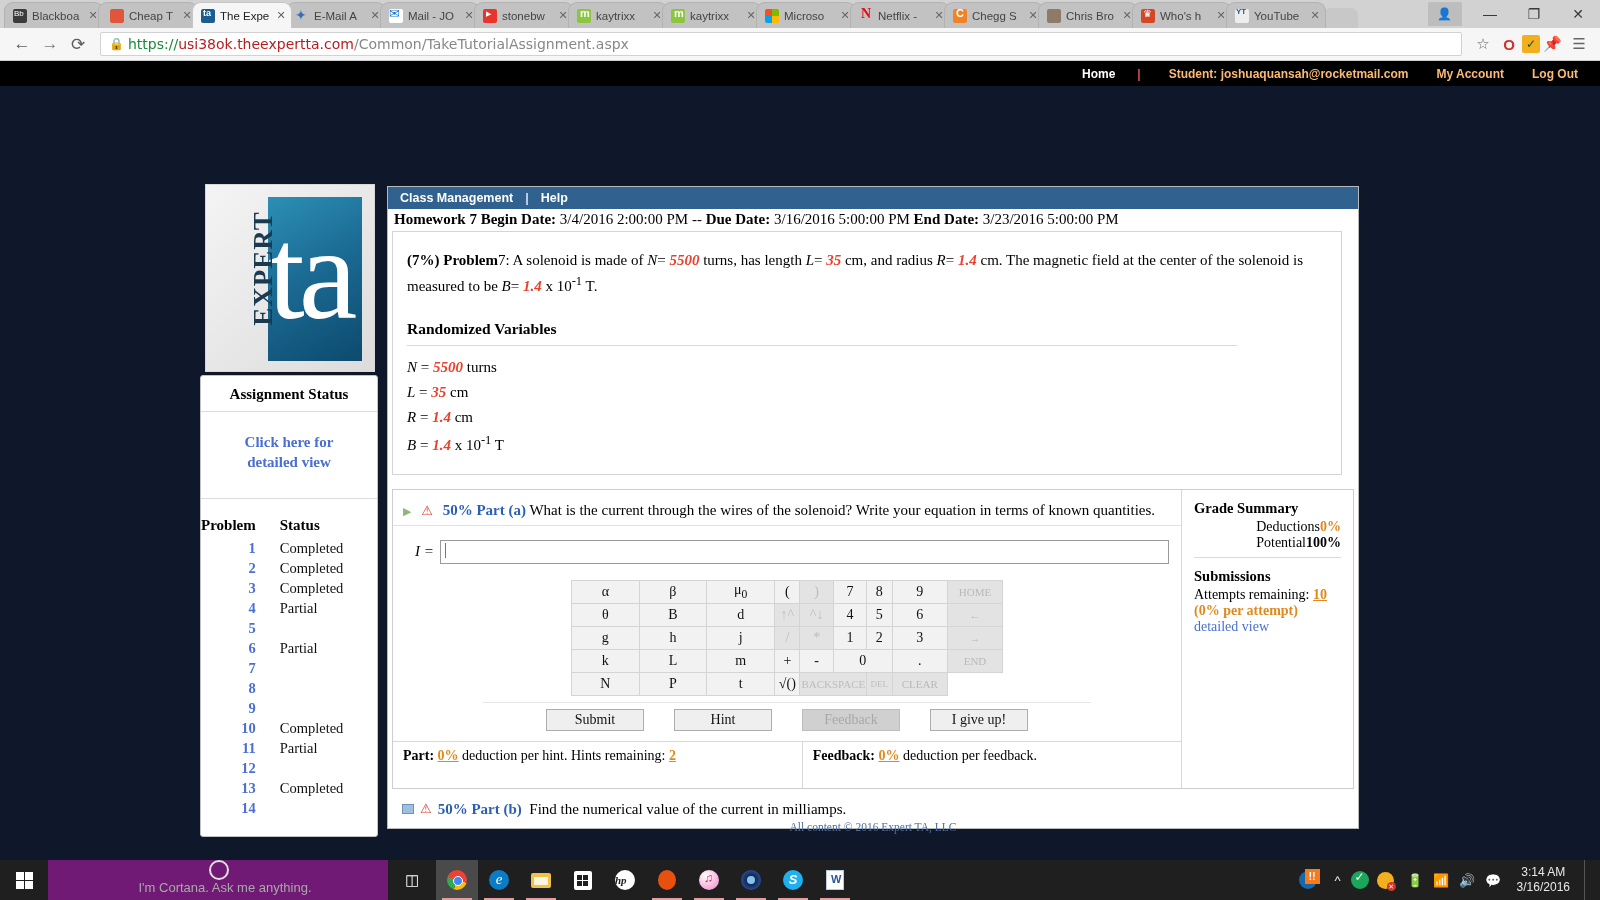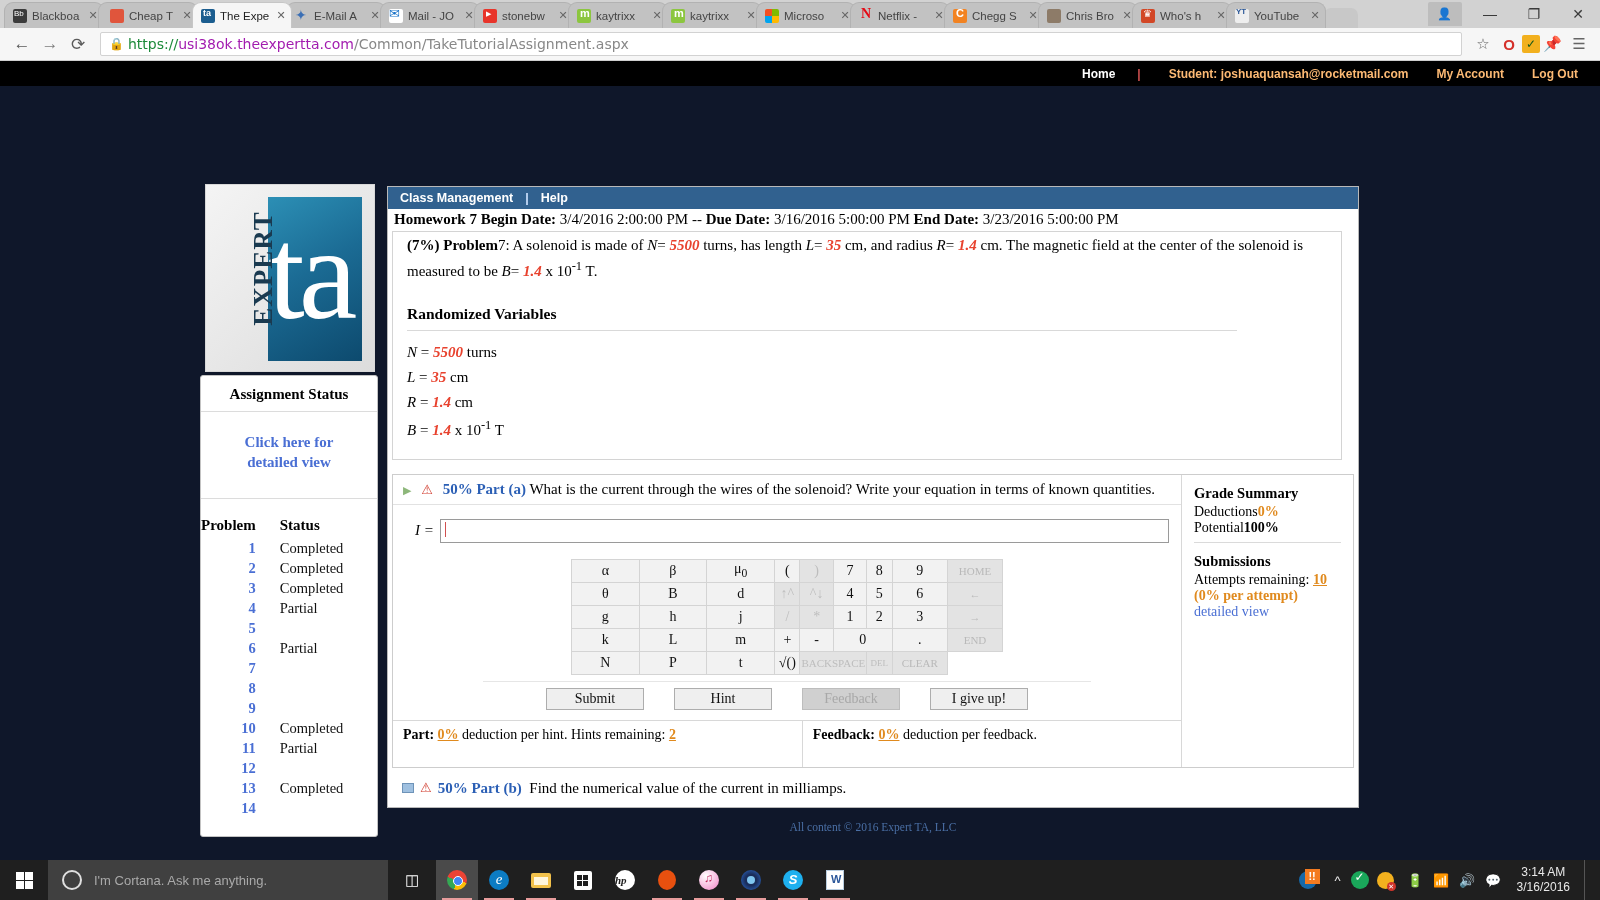--- a/index.html
+++ b/index.html
@@ -60,21 +60,21 @@
   #omnibar { height:33px; background:#f6f6f6; border-bottom:1px solid #cfcfcf; display:flex; align-items:center; padding:0 8px; }
   .navbtn { width:28px; text-align:center; font-size:17px; color:#7d7d7d; }
   .navbtn.active { color:#5a5a5a; }
   #urlbox {
     flex:1; height:24px; background:#fff; border:1px solid #d2d2d2; border-radius:2px;
     display:flex; align-items:center; padding:0 8px; margin:0 8px; font-size:14px;
     font-family:"DejaVu Sans", sans-serif;
   }
   .lockicon { color:#1d8a3a; font-size:12px; margin-right:4px; }
   .url-scheme { color:#1d8a3a; }
-  .url-host { color:#a21caf; }
+  .url-host { color:#b91c1c; }
   .url-path { color:#888; }
   .omni-icon { width:26px; text-align:center; font-size:15px; color:#666; }
 
   
   #sitenav { height:25px; background:#000; display:flex; align-items:center; justify-content:flex-end; padding-right:22px; font-size:12px; font-weight:bold; }
   #sitenav a { color:#fdba74; text-decoration:none; margin-left:28px; }
   #sitenav .sep { color:#d05050; margin-left:22px; }
   #sitenav .home { color:#ffffff; }
 
   
@@ -117,29 +117,29 @@
   #statusTable tr td { padding:1.5px 0; }
 
   
   #content { position:absolute; left:387px; top:100px; width:972px; background:#fff; border:1px solid #b9b9b9; }
   #cmbar { height:22px; background:#31618f; color:#fff; display:flex; align-items:center; padding-left:12px; font-size:12.5px; font-weight:bold; }
   #cmbar span { margin-right:12px; }
   #cmbar .pipe { color:#cfe2ff; }
   #hwline { font-family:"Liberation Serif", serif; font-size:15px; padding:2px 6px 3px 6px; }
   #hwline b { font-weight:bold; }
 
-  #problemBox { border:1px solid #d4d4d4; margin:0 16px 4px 4px; padding:2px 14px 14px 14px; font-family:"Liberation Serif", serif; font-size:15px; line-height:1.55; }
+  #problemBox { border:1px solid #d4d4d4; margin:0 16px 4px 4px; padding:17px 14px 14px 14px; font-family:"Liberation Serif", serif; font-size:15px; line-height:1.55; }
   .var { color:#e8422e; font-style:italic; font-weight:bold; }
   .sym { font-style:italic; }
   #randTitle { font-weight:bold; font-size:15.5px; margin:18px 0 4px; }
   #randRule { border-top:1px solid #d9d9d9; margin:4px 0 10px 0; width:830px; }
   .randline { margin:2px 0; }
 
   #partA { margin:14px 4px 4px 4px; border:1px solid #cdcdcd; display:flex; }
-  #partAleft { flex:1; }
+  #partAleft { flex:1;margin-top:6px; }
   #partAhead { padding:6px 8px 6px 10px; border-bottom:1px solid #e2e2e2; font-family:"Liberation Serif", serif; font-size:15px; }
   .tri { color:#8db77a; font-size:11px; margin-right:6px; }
   .warn { color:#d0392b; font-size:13px; margin-right:6px; }
   .pctpart { color:#2b5fb5; font-weight:bold; }
   #answerRow { display:flex; align-items:center; padding:14px 12px 8px 22px; font-family:"Liberation Serif", serif; font-size:15px; }
   #answerRow .ilbl { margin-right:6px; }
   #ansInput { flex:1; height:24px; border:1px solid #9a9a9a; background:#fff; padding:0 4px; }
   #ansInput .caret { display:inline-block; width:1px; height:15px; background:#d05050; vertical-align:middle; animation:none; }
 
   
@@ -159,38 +159,38 @@
 
   #deductRow { display:flex; border-top:1px solid #d8d8d8; font-family:"Liberation Serif", serif; font-size:14px; }
   #deductRow .cell { padding:6px 10px 24px 10px; }
   #deductRow .cell.left { flex:0 0 52%; border-right:1px solid #d8d8d8; }
   #deductRow .cell.right { flex:1; }
   .orange { color:#e08a1e; font-weight:bold; text-decoration:underline; }
   .orangen { color:#e08a1e; font-weight:bold; }
 
   #gradeCol { flex:0 0 172px; border-left:1px solid #d8d8d8; padding:10px 12px; font-family:"Liberation Serif", serif; font-size:14px; }
   #gradeCol h4 { margin:0 0 2px 0; font-size:14.5px; }
-  .grow { display:flex; justify-content:flex-start; }
+  .grow { display:flex; justify-content:flex-end;margin-left:43px; }
   .gsep { border-top:1px solid #dadada; margin:6px 0 10px 0; }
   .dlink { color:#4a6fd4; cursor:pointer; }
 
   #partB { margin:8px 4px 6px 4px; padding:4px 10px; font-family:"Liberation Serif", serif; font-size:15px; display:flex; align-items:center; }
   .bookicon { display:inline-block; width:12px; height:10px; background:#9fc0e0; border:1px solid #6e93b8; margin-right:6px; }
 
   #footer { position:absolute; left:387px; top:735px; width:972px; text-align:center; font-family:"Liberation Serif", serif; font-size:11.5px; color:#4a6fa5; }
 
   
   #taskbar { position:absolute; left:0; top:860px; width:1600px; height:40px; background:#1f1f1f; display:flex; align-items:center; }
   #startbtn { width:48px; height:40px; display:flex; align-items:center; justify-content:center; }
   #startbtn .winlogo { width:17px; height:17px; background:
      linear-gradient(#fff,#fff) 0 0/8px 8px no-repeat,
      linear-gradient(#fff,#fff) 9px 0/8px 8px no-repeat,
      linear-gradient(#fff,#fff) 0 9px/8px 8px no-repeat,
      linear-gradient(#fff,#fff) 9px 9px/8px 8px no-repeat; }
-  #cortana { width:340px; height:40px; background:#404040; display:flex; align-items:center; padding-left:14px; }
+  #cortana { width:340px; height:40px; background:#701a75; display:flex; align-items:center; padding-left:14px;flex-direction:column; }
   #cortana .ring { width:20px; height:20px; border:2px solid #e0e0e0; border-radius:50%; margin-right:12px; }
   #cortana .ctext { color:#a9a9a9; font-size:13px; }
   #taskview { width:48px; height:40px; display:flex; align-items:center; justify-content:center; color:#fff; font-size:15px; }
   .tbicon { width:42px; height:40px; display:flex; align-items:center; justify-content:center; position:relative; }
   .tbicon.running:after { content:""; position:absolute; bottom:0; left:6px; right:6px; height:2px; background:#e79c9c; }
   .tbicon.active { background:#4a4a4a; }
   #tray { margin-left:auto; display:flex; align-items:center; padding-right:10px; color:#e8e8e8; font-size:12px; }
   #tray .tricon { width:26px; text-align:center; font-size:13px; }
   #clock { text-align:center; line-height:15px; font-size:12px; padding:0 8px 0 10px; }
   #shownd { width:6px; height:40px; border-left:1px solid #555; margin-left:6px; }

